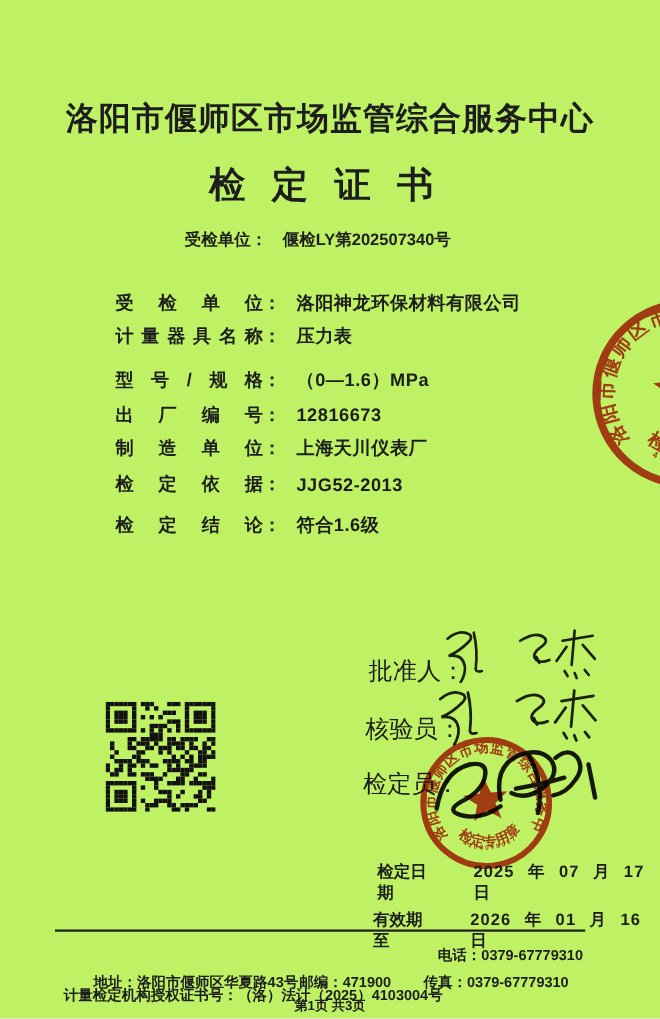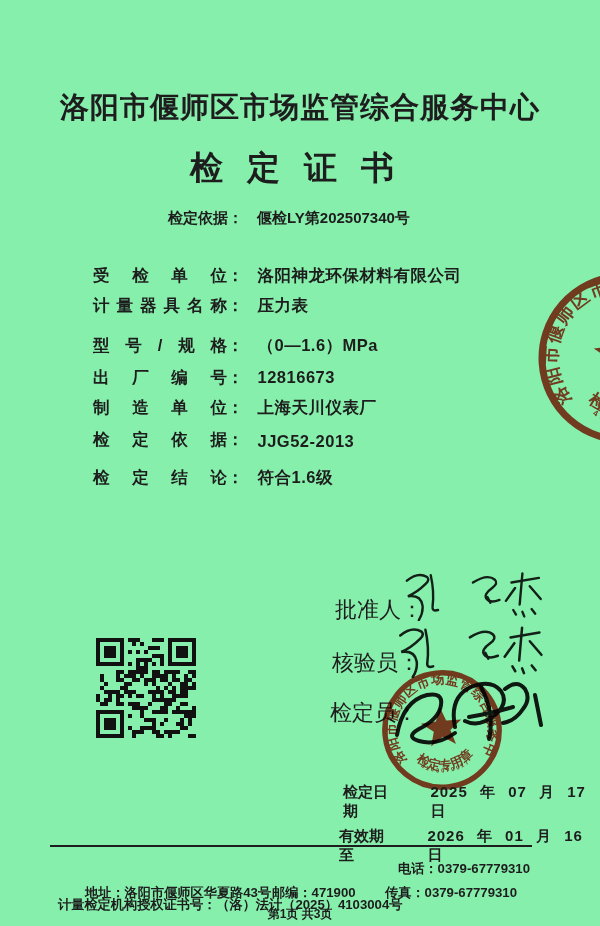--- a/index.html
+++ b/index.html
@@ -1,27 +1,27 @@
 <!DOCTYPE html>
 <html><head>
 <meta charset="utf-8">
 <style>
   html,body{margin:0;padding:0;background:#e8e8e8;}
   .page{
-    position:relative;width:600px;height:926px;margin:0 auto;background:#86efac;
+    position:relative;width:600px;height:926px;margin:0 auto;background:#bef264;
     overflow:hidden;font-family:"Liberation Sans",sans-serif;color:#1d1d1d;
   }
   .abs{position:absolute;}
   
   .org-title{top:88px;left:0;width:600px;text-align:center;font-size:29px;font-weight:700;letter-spacing:1px;}
   .doc-title{top:146px;left:0;width:584px;text-align:center;font-size:33px;font-weight:700;letter-spacing:24px;text-indent:24px;}
   
   .cert-row{top:209px;left:168px;font-size:15px;font-weight:700;display:flex;gap:14px;}
   
-  .frow{left:93px;font-size:16.5px;display:flex;align-items:baseline;}
+  .frow{left:105px;font-size:16.5px;display:flex;align-items:baseline;}
   .flabel{display:inline-block;width:134px;font-weight:700;text-align:justify;text-align-last:justify;}
   .fcolon{font-weight:700;}
   .fvalue{margin-left:14px;font-weight:600;letter-spacing:0.5px;}
   .r1{top:265px;} .r2{top:295px;} .r3{top:335px;} .r4{top:367px;}
   .r5{top:397px;} .r6{top:429px;align-items:flex-end;} .r7{top:467px;}
   
   .sig-label{font-size:22px;font-weight:400;}
   .sl1{top:595px;left:335px;} .sl2{top:648px;left:332px;} .sl3{top:698px;left:330px;}
   .sig-svg{mix-blend-mode:multiply;}
   
@@ -43,21 +43,21 @@
 </style>
 </head>
 <body>
 
 <div class="page">
 
   <div class="abs org-title">洛阳市偃师区市场监管综合服务中心</div>
   <div class="abs doc-title">检定证书</div>
 
   <div class="abs cert-row">
-    <span>检定依据：</span>
+    <span>受检单位：</span>
     <span>偃检LY第202507340号</span>
   </div>
 
   <div class="abs frow r1">
     <span class="flabel">受检单位</span>
       <span class="fcolon">：</span>
     <span class="fvalue">洛阳神龙环保材料有限公司</span>
   </div>
   <div class="abs frow r2">
     <span class="flabel">计量器具名称</span>

